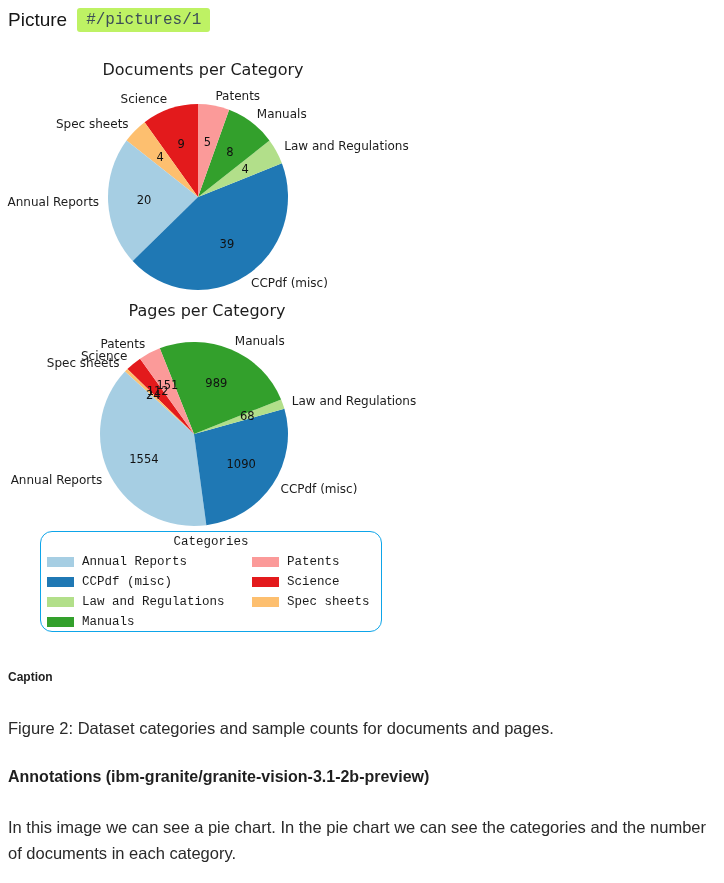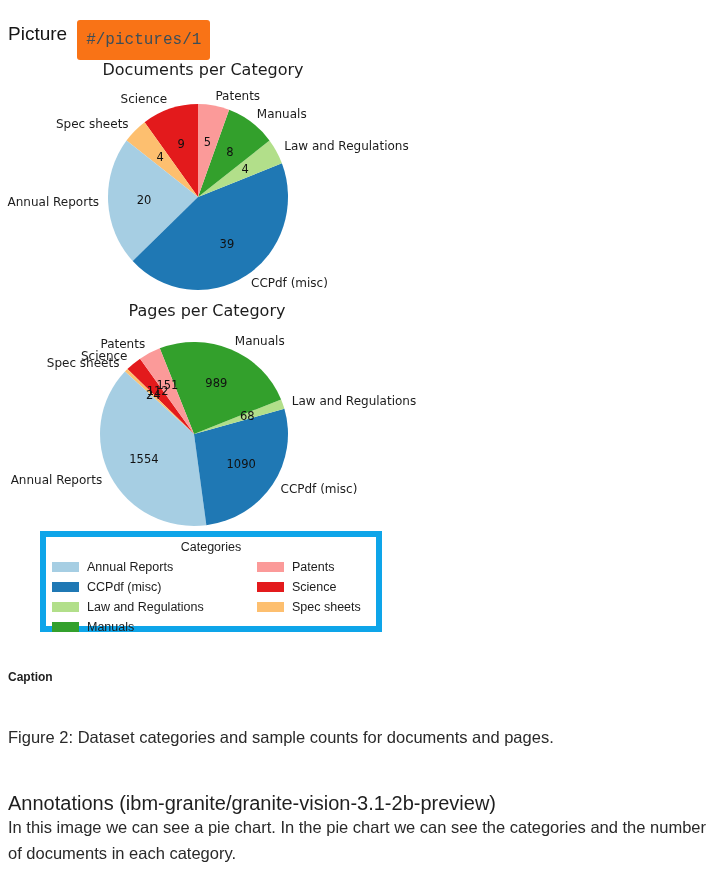--- a/index.html
+++ b/index.html
@@ -1,35 +1,35 @@
 <!DOCTYPE html>
 <html><head>
 <meta charset="utf-8">
 <style>
   html,body{margin:0;padding:0;background:#ffffff;}
   .page{position:relative;width:724px;height:883px;background:#ffffff;overflow:hidden;
         font-family:"Liberation Sans",sans-serif;color:#202124;}
   .header{position:absolute;left:8px;top:8px;display:flex;align-items:center;gap:10px;}
   .header-label{font-size:19px;color:#161616;}
   .code-chip{font-family:"Liberation Mono","DejaVu Sans Mono",monospace;font-size:16px;
-             color:#3d4e58;background:#f97316;border-radius:3px;padding:11px 9px;margin-top:12px;}
+             color:#3d4e58;background:#bef264;border-radius:3px;padding:3px 9px;}
   .charts-svg{position:absolute;left:0;top:0;width:724px;height:660px;}
   .legend{position:absolute;left:40px;top:531px;width:342px;height:101px;background:#ffffff;
-          border:6px solid #0ea5e9;border-radius:0;box-sizing:border-box;
-          font-family:Liberation Sans, sans-serif;}
+          border:1px solid #0ea5e9;border-radius:12px;box-sizing:border-box;
+          font-family:Liberation Mono, monospace;}
   .legend-title{text-align:center;font-size:12.5px;color:#1c1c1c;margin-top:3px;}
   .legend-grid{display:grid;grid-template-columns:205px 1fr;grid-template-rows:repeat(4,20px);
                grid-auto-flow:column;margin:3px 0 0 6px;align-items:center;}
   .legend-item{display:flex;align-items:center;gap:8px;}
   .legend-swatch{width:27px;height:10px;flex:0 0 27px;}
   .legend-label{font-size:12.5px;color:#1c1c1c;white-space:nowrap;}
   .txt{position:absolute;left:8px;}
   .caption-heading{top:670px;font-size:12px;font-weight:bold;color:#1f1f1f;}
-  .caption-text{top:719px;font-size:16.5px;color:#2a2a2a;margin-top:9px;}
-  .annotations-heading{top:792px;font-size:20px;font-weight:normal;color:#1f1f1f;}
+  .caption-text{top:719px;font-size:16.5px;color:#2a2a2a;}
+  .annotations-heading{top:768px;font-size:16px;font-weight:bold;color:#1f1f1f;}
   .annotations-text{top:814px;font-size:16.5px;color:#2a2a2a;max-width:714px;line-height:26px;}
 </style>
 </head>
 <body>
 
 <div class="page">
 
   <div class="header">
     <span class="header-label">Picture</span>
     <span class="code-chip">#/pictures/1</span>

